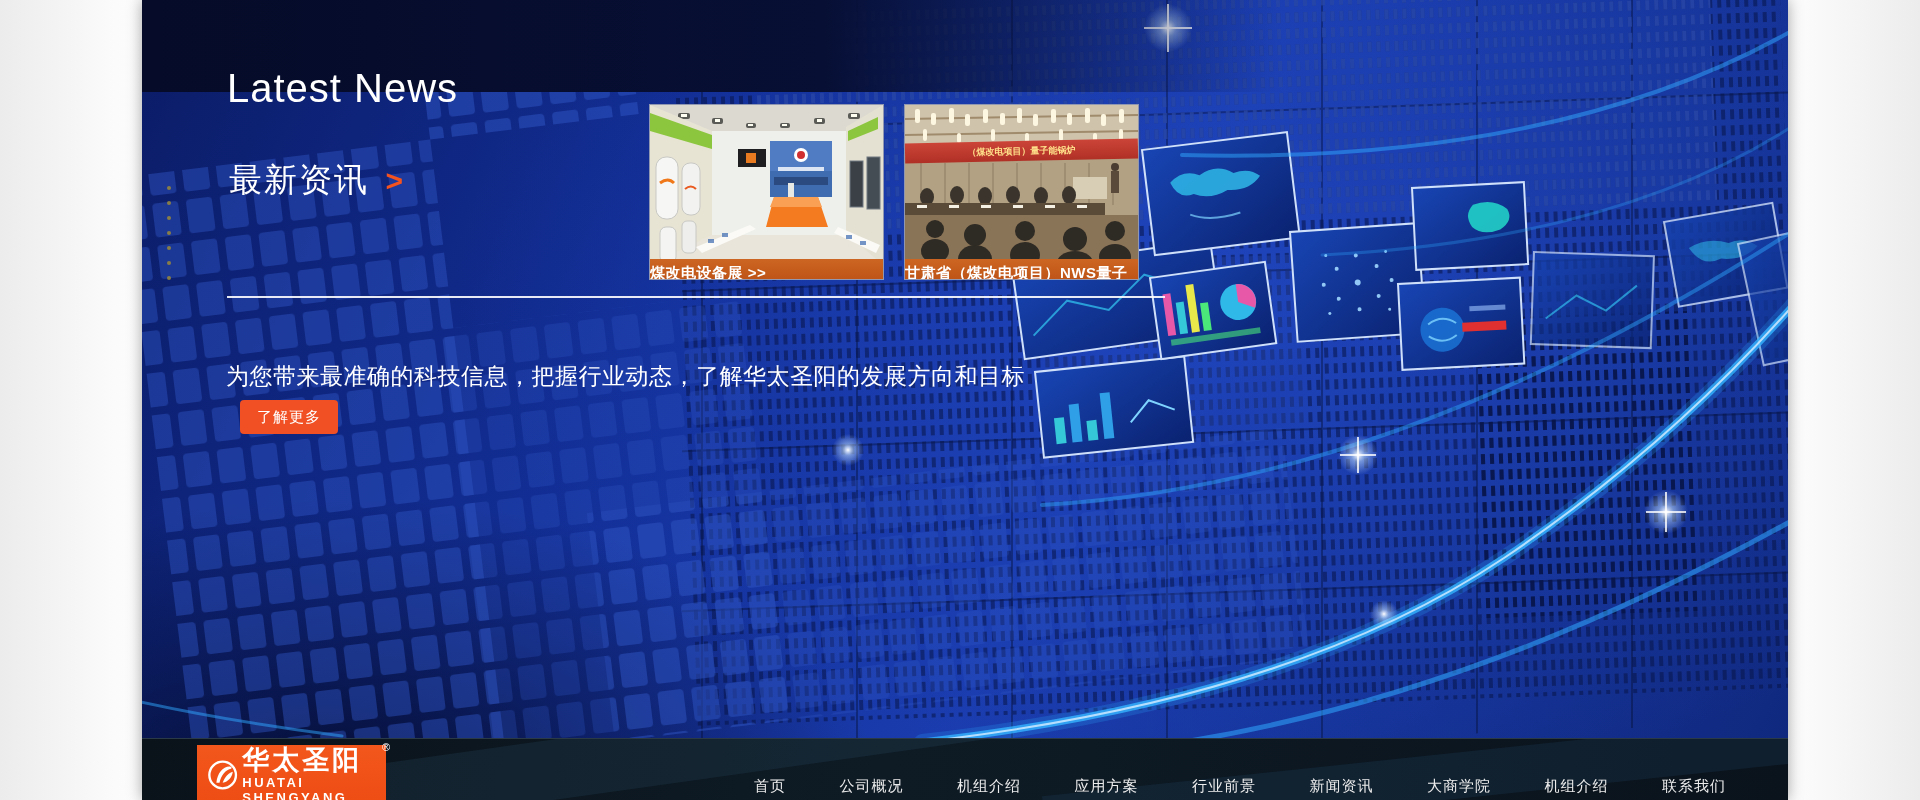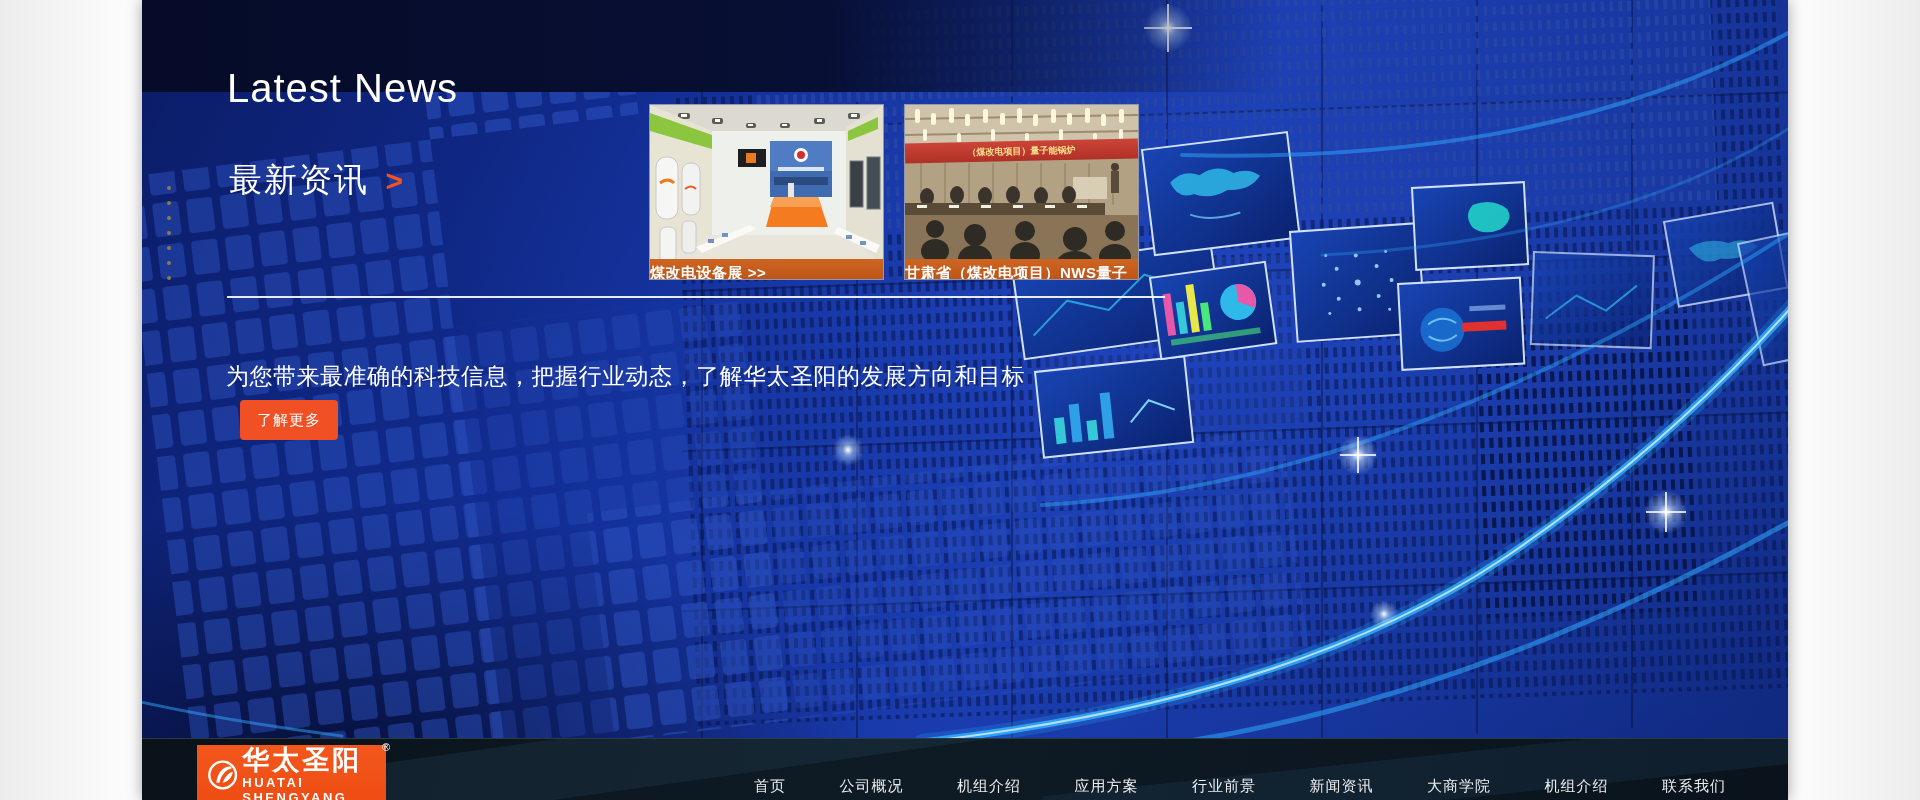--- a/index.html
+++ b/index.html
@@ -24,21 +24,21 @@
   .hero-content { position:absolute; left:0; top:0; z-index:5; }
   .title-en { position:absolute; left:85px; top:66px; width:600px;
     font-size:40px; font-weight:300; color:#ffffff; letter-spacing:1px; }
   .zh-row { position:absolute; left:87px; top:158px; white-space:nowrap; }
   .title-zh { font-size:33px; color:#ffffff; letter-spacing:2px;margin-top:20px; }
   .arrow { font-size:30px; font-weight:bold; color:#f4521e; margin-left:12px; }
   .divider { position:absolute; left:85px; top:296px; width:938px; height:2px;
     background:rgba(255,255,255,.9); }
   .desc { position:absolute; left:84px; top:324px; width:1000px;
     font-size:23px; color:#ffffff; letter-spacing:.5px; white-space:nowrap;margin-top:37px; }
-  .more-btn { position:absolute; left:98px; top:400px; width:98px; height:40px;
+  .more-btn { position:absolute; left:98px; top:400px; width:98px; height:34px;
     background:#f05023; border:none; border-radius:4px; color:#ffffff; font-size:15px;
     font-family:"Liberation Sans",sans-serif; cursor:pointer; letter-spacing:1px; }
 
   
   .cards { position:absolute; left:507px; top:104px; z-index:6; display:flex; gap:20px; }
   .news-card { position:relative; width:235px; height:176px; border:1px solid rgba(255,255,255,.55);
     background:#0a1a50; cursor:pointer; }
   .news-card svg { display:block; }
   .card-caption { position:absolute; left:0; bottom:0; width:100%; height:20px; line-height:28px;
     background:linear-gradient(180deg,#cd6522 0%,#bf5517 100%);

